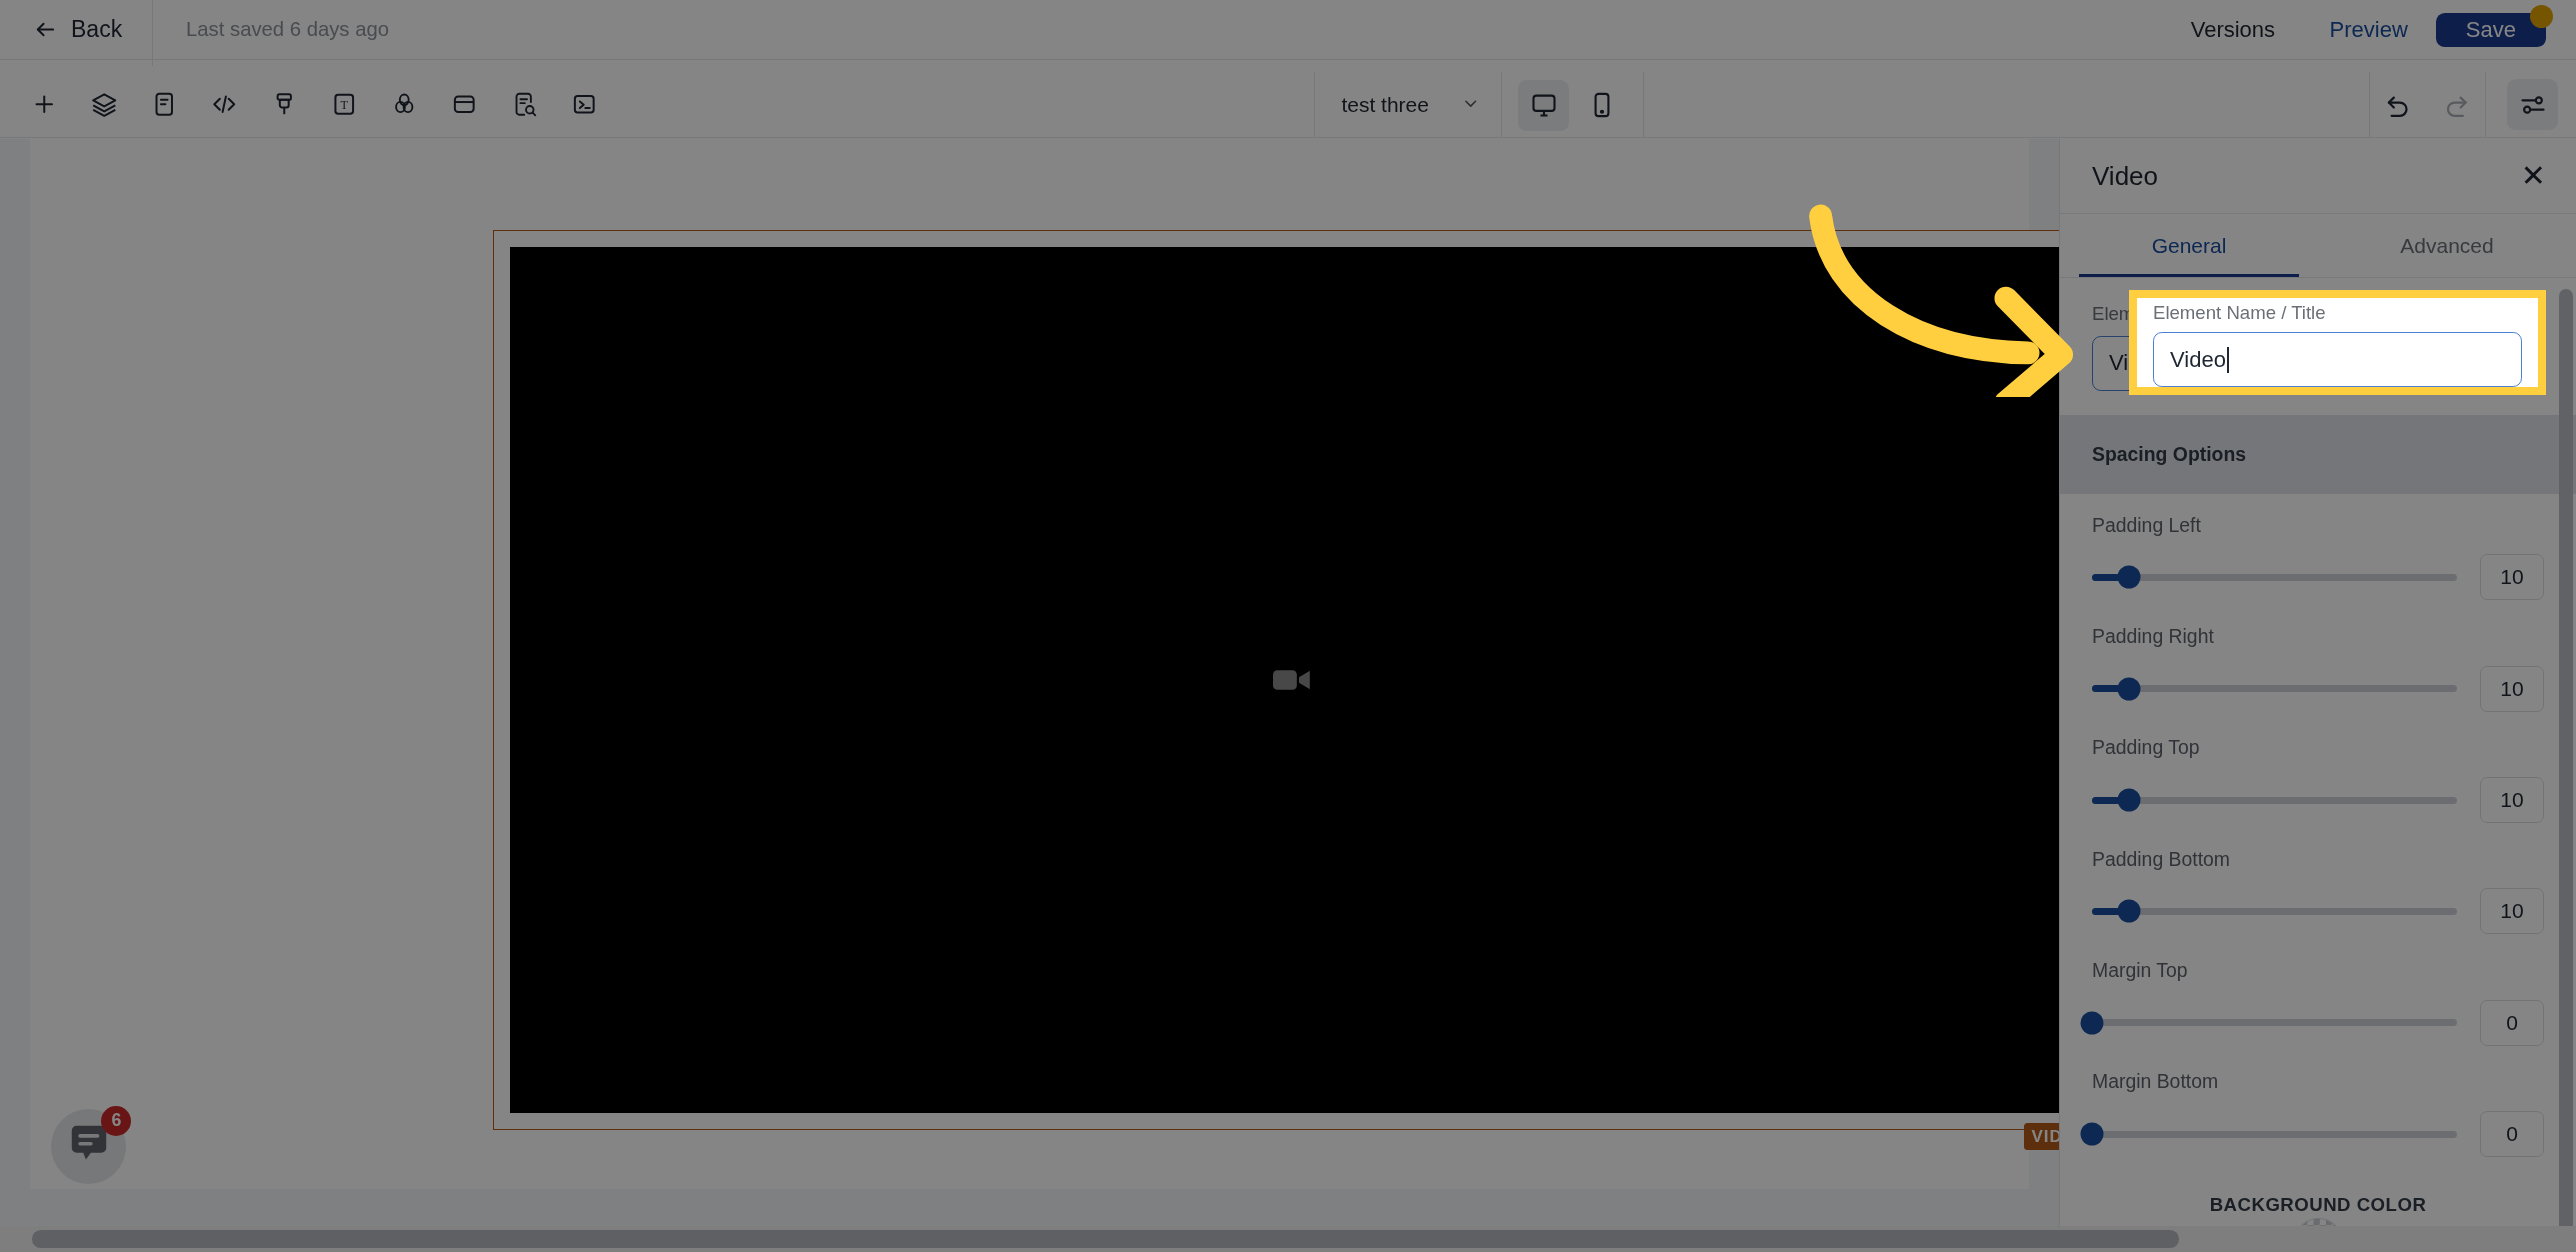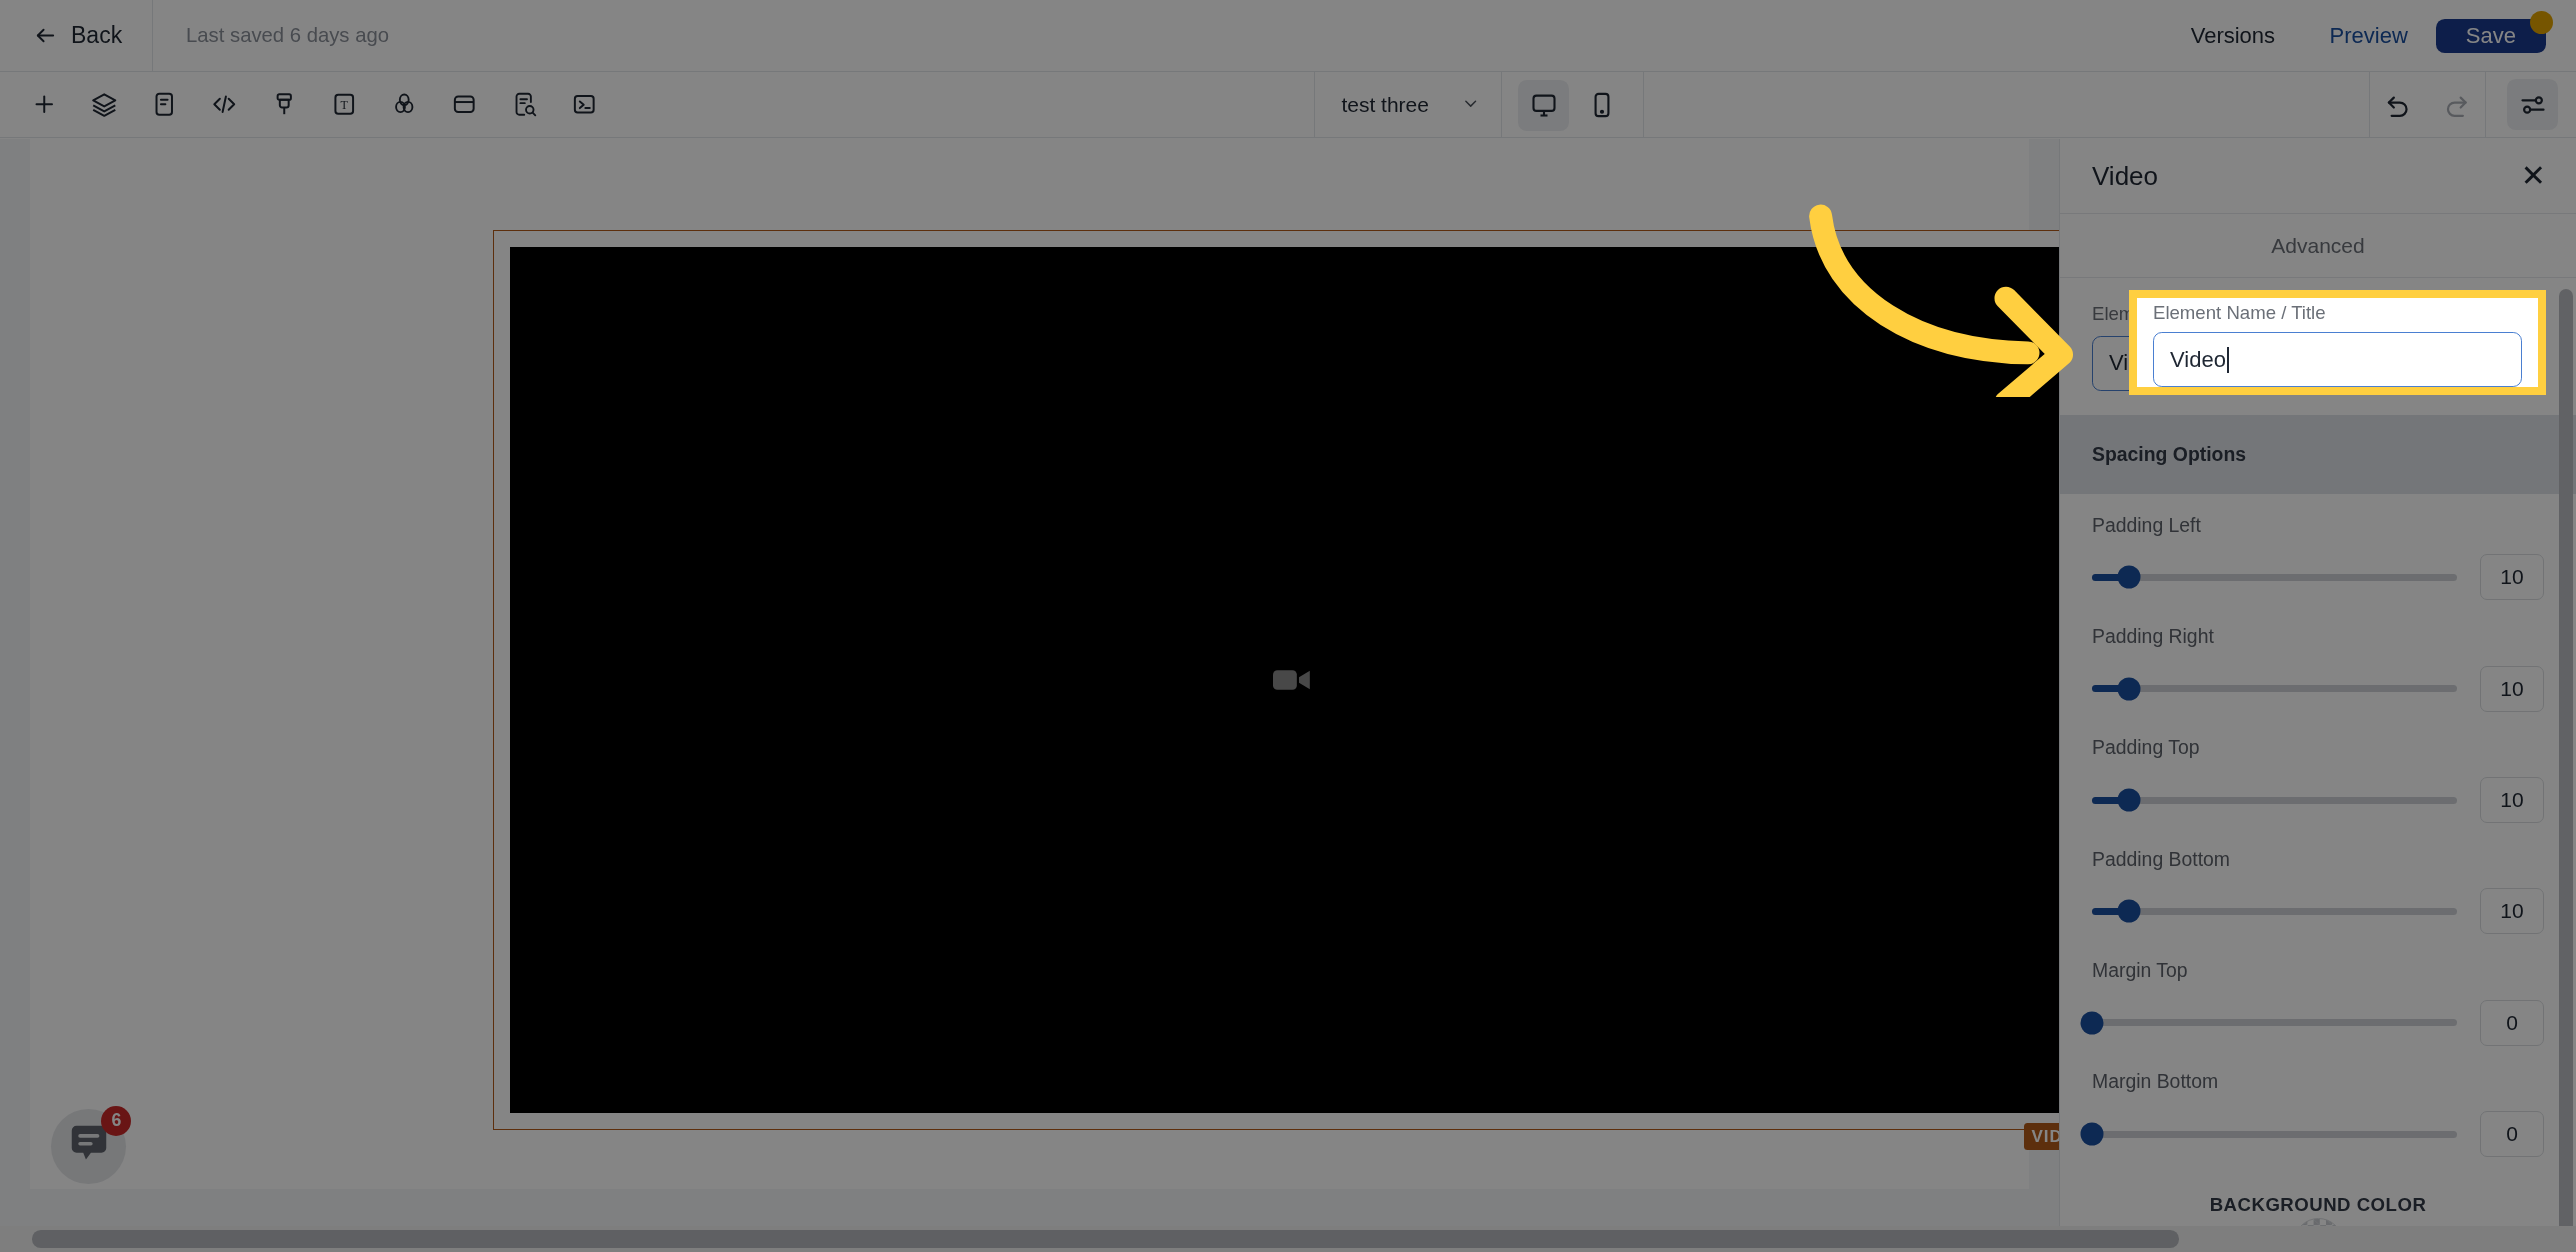--- a/index.html
+++ b/index.html
@@ -8,21 +8,21 @@
     font-family:"Liberation Sans", sans-serif;
     background:#ffffff;
     position:relative;
   }
 
   
   #app { position:absolute; inset:0; background:#ffffff; }
 
   
   .topbar {
-    position:absolute; top:0; left:0; right:0; height:72px;
+    position:absolute; top:0; left:0; right:0; height:60px;
     background:#ffffff; border-bottom:0.9px solid #e3e6ea;
     display:flex; align-items:center;
   }
   .back-btn {
     display:flex; align-items:center; gap:14px;
     padding:0 30px 0 34px; height:100%;
     cursor:pointer;
   }
   .back-arrow { width:23px; height:23px; display:block; }
   .back-label { font-size:23px; color:#1f2733; }
@@ -411,20 +411,21 @@
       <span class="chat-badge">6</span>
     </div>
   </div>
 
   <div class="panel">
     <div class="panel-head">
       <div class="panel-title">Video</div>
       <div class="panel-close">✕</div>
     </div>
     <div class="panel-tabs">
+      <div class="panel-tab active">General</div>
       <div class="panel-tab">Advanced</div>
     </div>
 
     <div class="panel-body">
       <div class="field-group">
         <div class="field-label">Element Name / Title</div>
         <input class="field-input" value="Video" style="">
       </div>
 
       <div class="section-head">Spacing Options</div>

